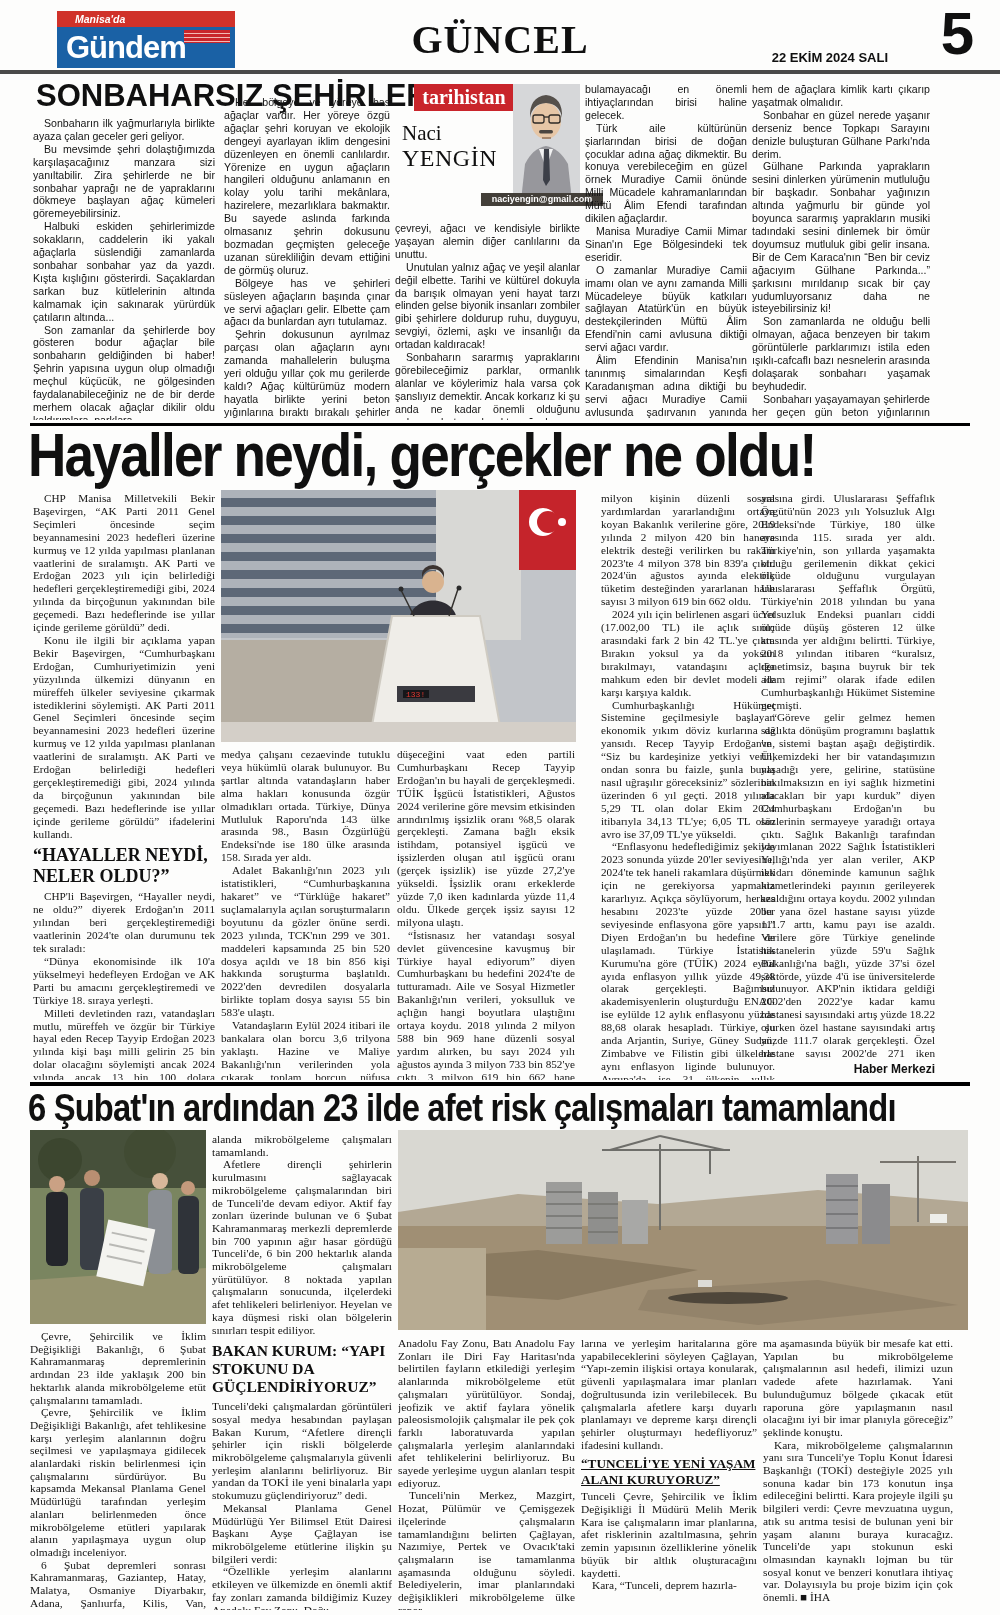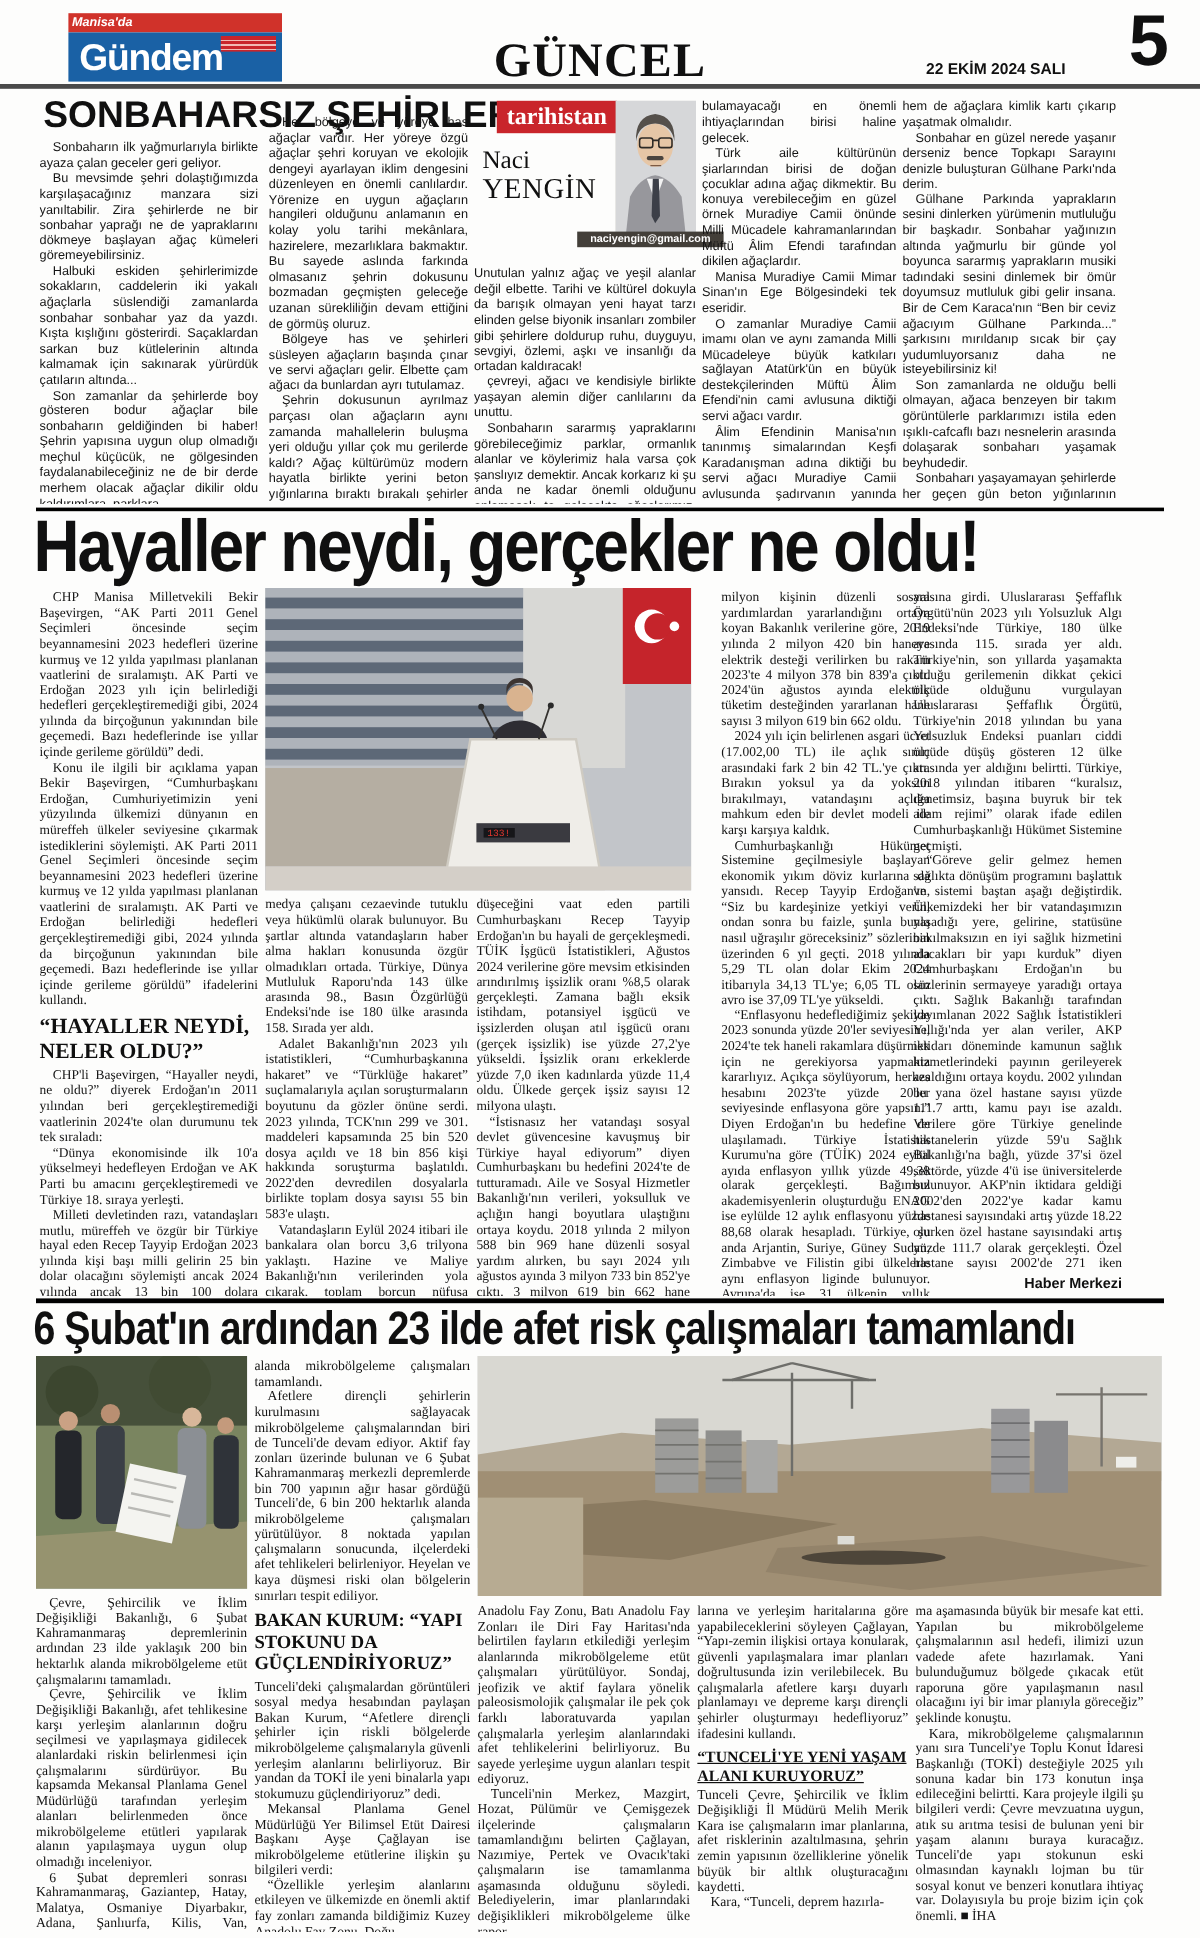--- a/index.html
+++ b/index.html
@@ -8,26 +8,26 @@
   .abs{position:absolute;}
   .col{position:absolute;overflow:hidden;text-align:justify;}
   .sans .para{font:10.6px/12.9px "Liberation Sans",sans-serif;}
   .serif .para{font:11.2px/12.9px "Liberation Serif",serif;}
   .serif3 .para{font:11.4px/12.7px "Liberation Serif",serif;}
   .para{margin:0;text-indent:11px;color:#141414;}
   .cont .para:first-child{text-indent:0;}
 
   
   .logo{left:57px;top:11px;width:178px;height:57px;}
-  .logo-top{height:16px;background:#d0322a;color:#fff;font:italic bold 10.5px/16px "Liberation Sans",sans-serif;padding-left:3px;box-sizing:border-box;}
+  .logo-top{height:16px;background:#d0322a;color:#fff;font:italic bold 10.5px/16px "Liberation Sans",sans-serif;padding-left:18px;box-sizing:border-box;}
   .logo-main{height:41px;background:#1a61a5;position:relative;}
   .logo-name{color:#fff;font:bold 31px/41px "Liberation Sans",sans-serif;letter-spacing:-1px;padding-left:9px;}
   .logo-chip{position:absolute;right:5px;top:3px;width:46px;height:13px;
      background:repeating-linear-gradient(180deg,#c9252b 0 3px,#f2b9b4 3px 4px);}
-  .section-title{left:0;right:0;top:30px;text-align:center;font:bold 40px/40px "Liberation Serif",serif;letter-spacing:1px;margin:0;}
+  .section-title{left:0;right:0;top:20px;text-align:center;font:bold 40px/40px "Liberation Serif",serif;letter-spacing:1px;margin:0;}
   .date{right:112px;top:51px;font:bold 13px/13px "Liberation Sans",sans-serif;}
   .page-num{right:26px;top:4px;font:bold 60px/60px "Liberation Sans",sans-serif;}
   .header-rule{left:0;top:70px;width:1000px;height:4px;background:#4a4a4a;}
 
   
   .head1{left:36px;top:80px;margin:0;font:bold 31px/31px "Liberation Sans",sans-serif;letter-spacing:0;}
   .th-box{left:414px;top:84px;width:100px;height:27px;background:#c9252b;color:#fff;text-align:center;
           font:bold 20px/27px "Liberation Serif",serif;}
   .th-name{left:402px;top:122px;width:114px;text-align:left;}
   .th-first{display:block;font:21px/23px "Liberation Serif",serif;}
@@ -104,22 +104,22 @@
       <rect x="20" y="31" width="11" height="8" rx="2" fill="none" stroke="#2e2a26" stroke-width="1.3"></rect>
       <rect x="36" y="31" width="11" height="8" rx="2" fill="none" stroke="#2e2a26" stroke-width="1.3"></rect>
       <line x1="31" y1="33" x2="36" y2="33" stroke="#2e2a26" stroke-width="1.3"></line>
       <rect x="26" y="46" width="14" height="3.5" rx="1.7" fill="#4a443f"></rect>
       <line x1="29" y1="54" x2="38" y2="54" stroke="#7c5a44" stroke-width="1.2"></line>
     </svg>
   </div>
   <div class="abs th-email">naciyengin@gmail.com</div>
 
   <div id="a1c3" class="col sans cont" style="left:395px;top:222px;width:185px;height:198px;">
+      <p class="para">çevreyi, ağacı ve kendisiyle birlikte yaşayan alemin diğer canlılarını da unuttu.</p>
       <p class="para">Unutulan yalnız ağaç ve yeşil alanlar değil elbette. Tarihi ve kültürel dokuyla da barışık olmayan yeni hayat tarzı elinden gelse biyonik insanları zombiler gibi şehirlere doldurup ruhu, duyguyu, sevgiyi, özlemi, aşkı ve insanlığı da ortadan kaldıracak!</p>
-      <p class="para">çevreyi, ağacı ve kendisiyle birlikte yaşayan alemin diğer canlılarını da unuttu.</p>
       <p class="para">Sonbaharın sararmış yapraklarını görebileceğimiz parklar, ormanlık alanlar ve köylerimiz hala varsa çok şanslıyız demektir. Ancak korkarız ki şu anda ne kadar önemli olduğunu anlamasak ta gelecekte ağaçlarımız, ormanlarımız, yeşil alanlarımız nesillerin arayıp da</p>
     </div>
   <div id="a1c4" class="col sans cont" style="left:585px;top:83px;width:162px;height:337px;">
       <p class="para">bulamayacağı en önemli ihtiyaçlarından birisi haline gelecek.</p>
       <p class="para">Türk aile kültürünün şiarlarından birisi de doğan çocuklar adına ağaç dikmektir. Bu konuya verebileceğim en güzel örnek Muradiye Camii önünde Milli Mücadele kahramanlarından Müftü Âlim Efendi tarafından dikilen ağaçlardır.</p>
       <p class="para">Manisa Muradiye Camii Mimar Sinan'ın Ege Bölgesindeki tek eseridir.</p>
       <p class="para">O zamanlar Muradiye Camii imamı olan ve aynı zamanda Milli Mücadeleye büyük katkıları sağlayan Atatürk'ün en büyük destekçilerinden Müftü Âlim Efendi'nin cami avlusuna diktiği servi ağacı vardır.</p>
       <p class="para">Âlim Efendinin Manisa'nın tanınmış simalarından Keşfi Karadanışman adına diktiği bu servi ağacı Muradiye Camii avlusunda şadırvanın yanında bütün heybet ve haşmetiyle camiyle boy ölçüşmeye devam ediyor.</p>
     </div>
   <div id="a1c5" class="col sans cont" style="left:752px;top:83px;width:178px;height:337px;">

